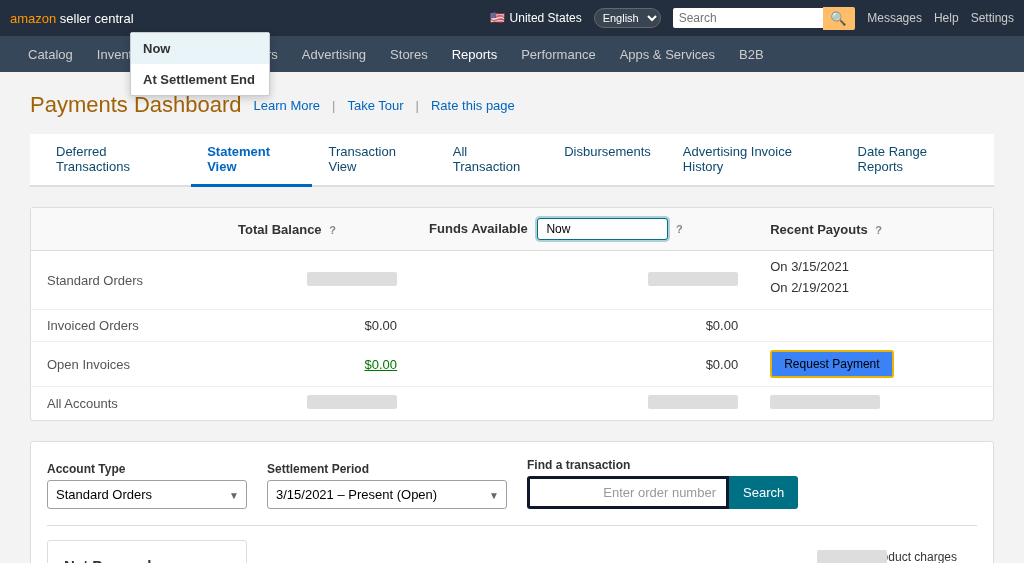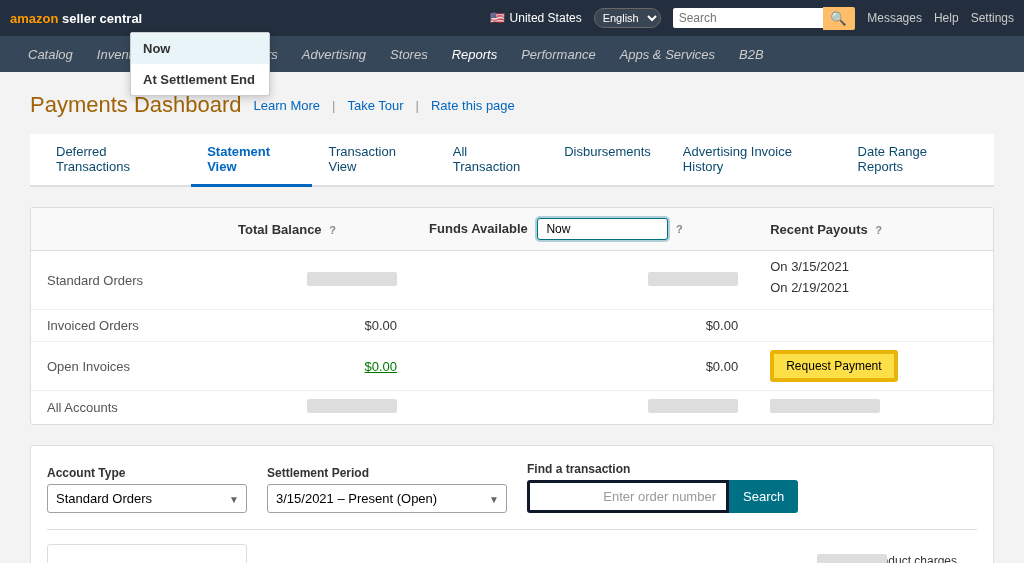--- a/index.html
+++ b/index.html
@@ -8,21 +8,21 @@
     
     .top-bar {
       background: #232f3e;
       display: flex;
       align-items: center;
       padding: 0 10px;
       height: 36px;
       justify-content: space-between;
     }
     .top-bar-left { display: flex; align-items: center; gap: 8px; }
-    .logo-text { color: #fff; font-size: 13px; font-weight: bold; text-align: center; }
+    .logo-text { color: #fff; font-size: 13px; font-weight: normal; text-align: center; }
     .logo-text span { color: #ff9900; }
     .top-bar-right { display: flex; align-items: center; gap: 12px; }
     .top-region { display: flex; align-items: center; gap: 4px; }
     .region-flag { color: #fff; font-size: 12px; }
     .region-label { color: #fff; font-size: 12px; }
     .language-select {
       background: #3a4553; color: #fff; border: 1px solid #666; font-size: 11px; padding: 2px 4px; border-radius: 10px;
     }
     .search-bar { display: flex; align-items: center; }
     .search-input {
@@ -39,21 +39,20 @@
       background: #37475a;
       display: flex;
       align-items: center;
       padding: 0 16px;
       height: 36px;
       gap: 0;
     }
     .nav-item {
       color: #ccc; font-size: 13px; padding: 0 12px; height: 20px; display: flex; align-items: center; cursor: pointer;
       white-space: nowrap;
-      font-style: italic;
     }
     .nav-item.active { color: #fff; }
 
     
     .page-content { background: #f3f3f3; padding: 20px 30px; }
 
     
     .page-header { display: flex; align-items: center; gap: 12px; margin-bottom: 16px; }
     .page-title { font-size: 22px; font-weight: 400; color: #a16207; }
     .header-link { color: #0066c0; font-size: 13px; text-decoration: none; cursor: pointer; }
@@ -94,21 +93,21 @@
     .dropdown-item { padding: 8px 12px; cursor: pointer; font-size: 13px; }
     .dropdown-item.selected { background: #e8f4f8; }
 
     
     .placeholder-box { background: #ddd; border-radius: 2px; display: inline-block; height: 14px; }
     .pb-md { width: 90px; }
     .pb-lg { width: 110px; }
 
     .link-green { color: #007600; text-decoration: underline; cursor: pointer; }
     .request-btn {
-      background: #fde047; border: 4px solid #eab308; border-radius: 3px; padding: 5px 12px; font-size: 12px; cursor: pointer;
+      background: #3b82f6; border: 2px solid #eab308; border-radius: 3px; padding: 5px 12px; font-size: 12px; cursor: pointer;
     }
 
     .payouts-text { font-size: 13px; color: #333; display: block; margin-bottom: 6px; }
 
     
     .bottom-section { background: #fff; border: 1px solid #ddd; border-radius: 3px; padding: 16px; }
     .filter-row { display: flex; gap: 20px; margin-bottom: 16px; align-items: flex-end; }
     .filter-group { display: flex; flex-direction: column; gap: 4px; }
     .filter-label { font-size: 12px; color: #333; font-weight: bold; }
     .filter-select {

